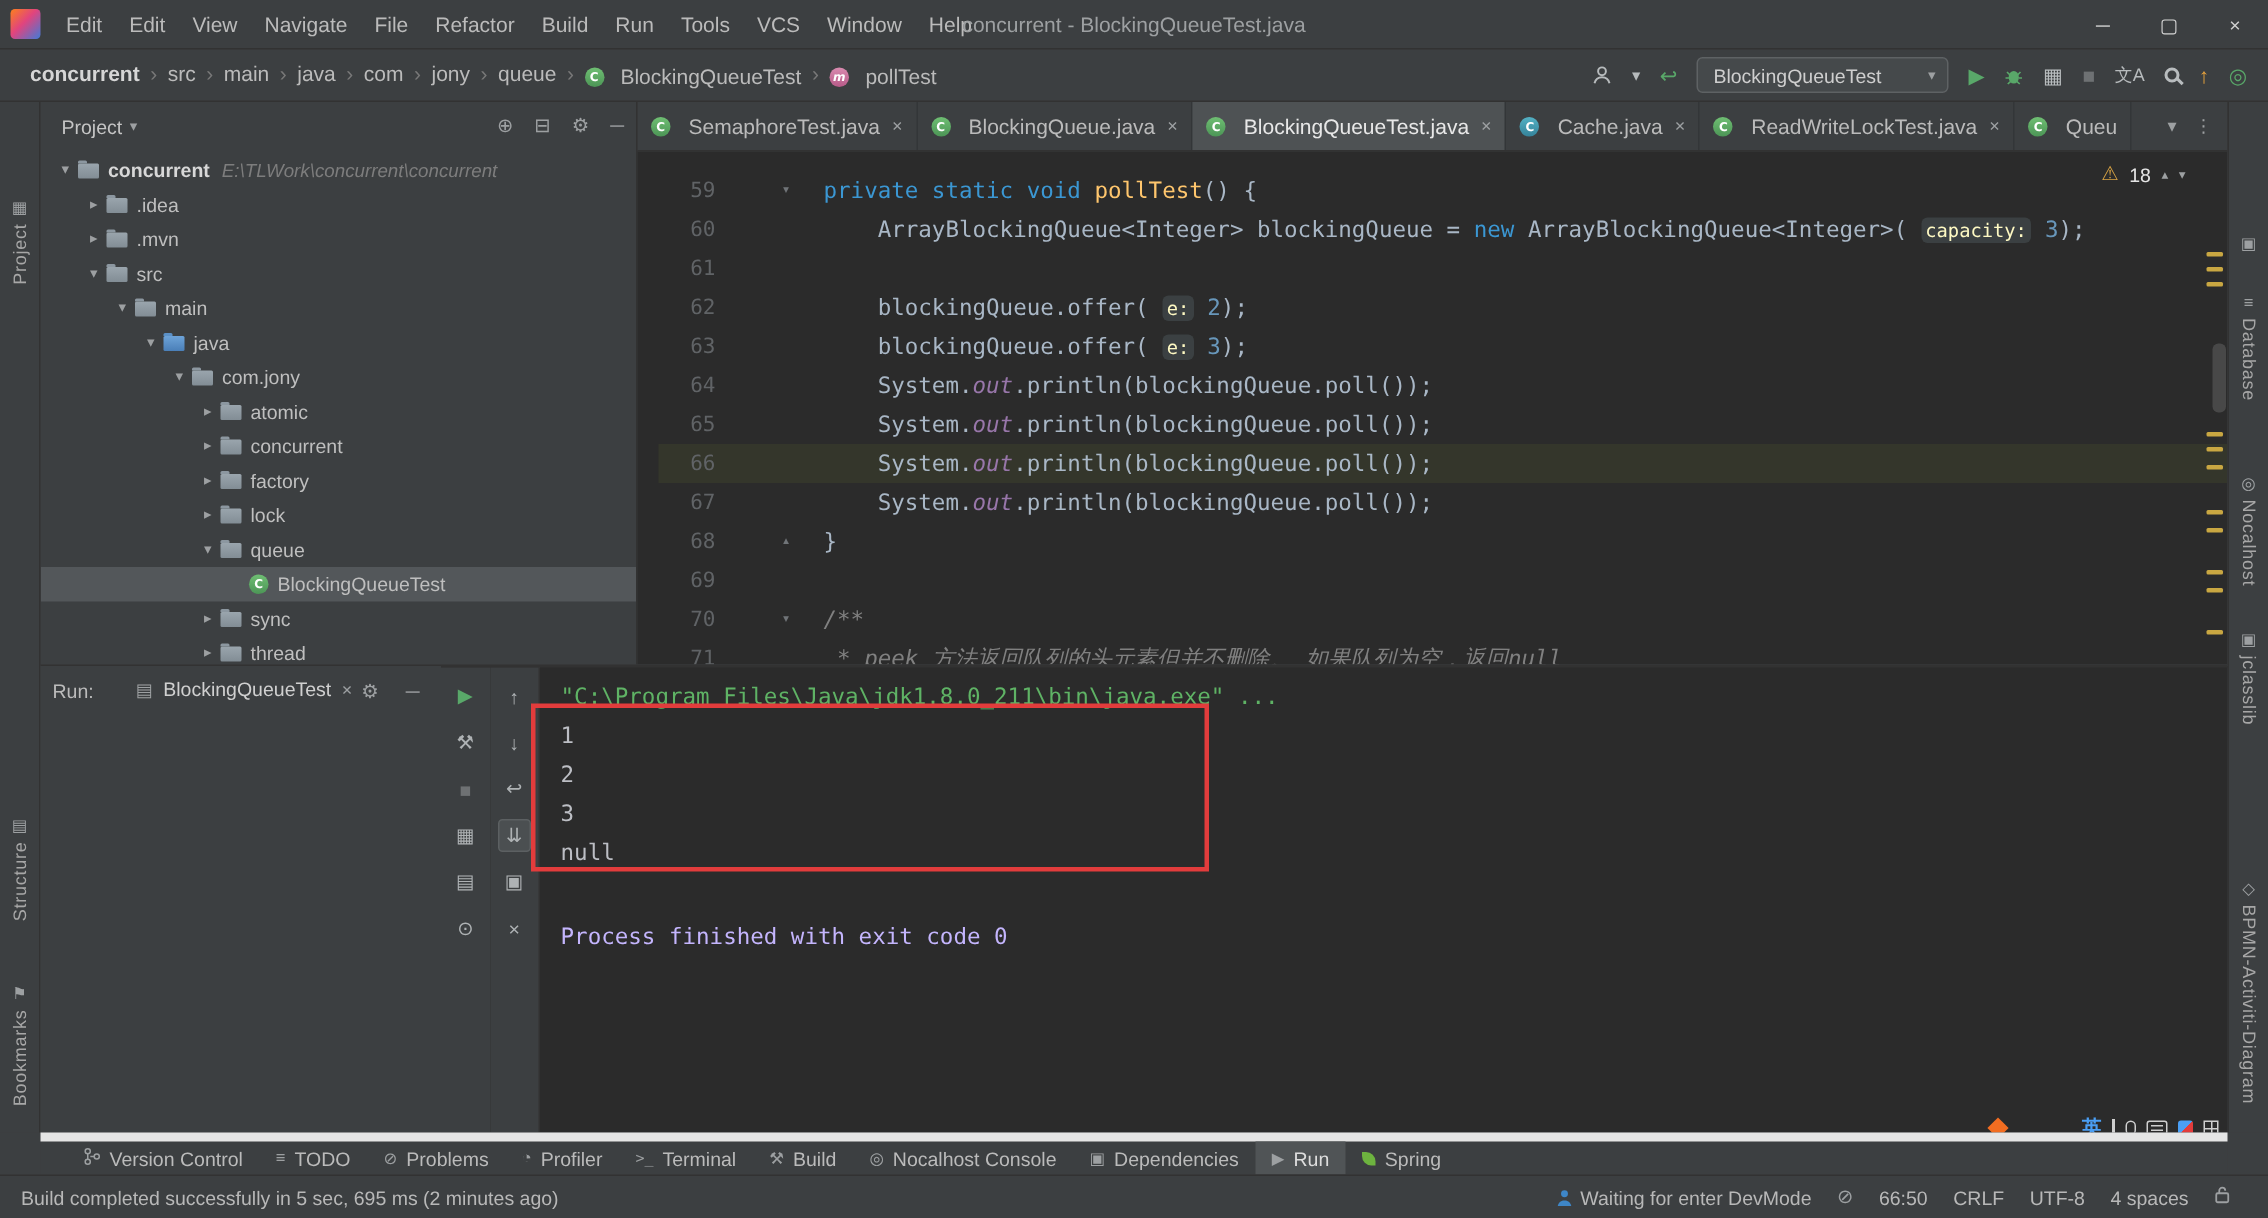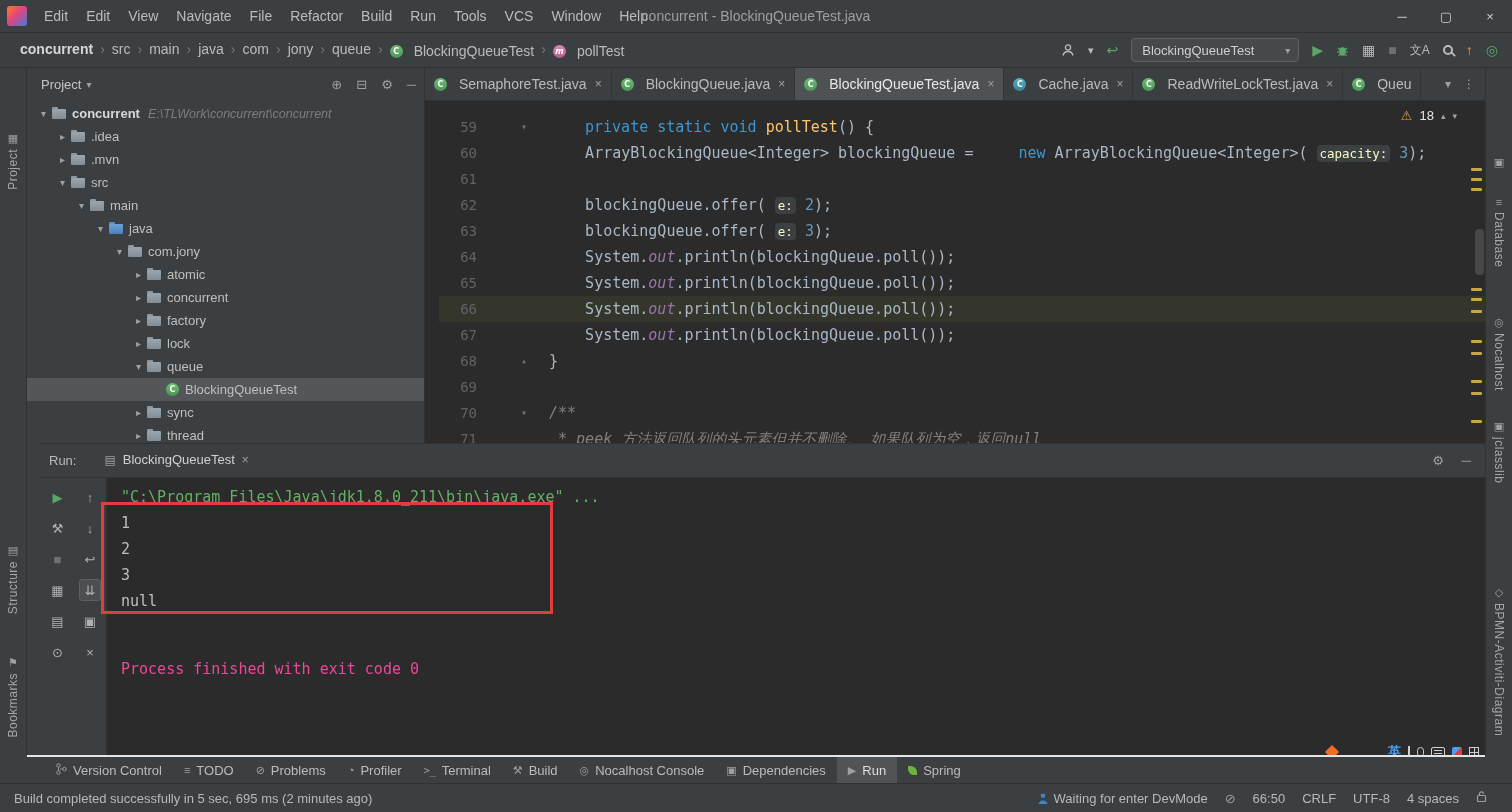--- a/index.html
+++ b/index.html
@@ -84,56 +84,56 @@
   .tabs-right span { color:#9da0a2; font-size:12px; }
 
   .code-wrap { position:relative; flex:1; overflow:hidden; }
   .code { padding:13px 0 0 14px; font-family:"DejaVu Sans Mono","Liberation Mono",monospace; font-size:15px; }
   .cl { display:flex; height:26px; line-height:26px; white-space:pre; }
   .cl.hl { background:#34362b; }
   .ln { width:38px; text-align:right; color:#606366; font-size:14px; flex:none; }
   .fold { width:72px; padding-left:44px; color:#707478; font-size:10px; flex:none; }
   .ct { flex:1; }
   .seg-pl { color:#a9b7c6; }
-  .seg-kw { color:#3b97d3;margin-left:36px; }
+  .seg-kw { color:#3b97d3; }
   .seg-fn { color:#ffc66d; }
   .seg-num { color:#6897bb; }
   .seg-fld { color:#9876aa; font-style:italic; }
   .seg-cmt { color:#808080; font-style:italic; }
   .seg-hint { color:#fef9c3; background:#3b4042; border-radius:4px; font-size:12.5px; padding:1px 3px; }
 
   .inspection { position:absolute; top:7px; right:28px; display:flex; align-items:center; gap:7px; font-size:13px; }
   .inspection .warn { color:#d9a343; font-size:13px; }
   .inspection .cnt { color:#e5e5e5; }
   .inspection .chev { color:#9da0a2; font-size:9px; }
   .scroll-thumb { position:absolute; right:1px; top:128px; width:9px; height:46px; background:rgba(255,255,255,.14); border-radius:4px; }
   .mark { position:absolute; right:3px; width:11px; height:3px; background:#c9a742; border-radius:1px; }
   .m0{top:67px}.m1{top:77px}.m2{top:87px}.m3{top:187px}.m4{top:197px}.m5{top:209px}
   .m6{top:239px}.m7{top:251px}.m8{top:279px}.m9{top:291px}.m10{top:319px}
 
   
-  .run-panel { position:absolute; left:41px; right:27px; top:443px; height:312px; background:#3c3f41; border-top:1px solid #323232; display:flex; flex-direction:column; z-index:2; }
+  .run-panel { position:absolute; left:27px; right:27px; top:443px; height:312px; background:#3c3f41; border-top:1px solid #323232; display:flex; flex-direction:row; z-index:2; }
   .run-header { height:33px; display:flex; align-items:center; padding:0 14px 0 8px; flex:none; }
   .run-label { font-size:13px; color:#bbbbbb; margin-right:22px; }
   .run-tab { display:flex; align-items:center; gap:7px; font-size:13px; color:#d0d0d0; padding:0 6px; height:100%; border-bottom:2px solid transparent; }
   .run-tab .icon { color:#9da0a2; font-size:12px; }
   .run-tab .x { color:#9da0a2; font-size:12px; }
   .run-header-right { margin-left:auto; display:flex; gap:18px; }
   .run-header-right span { color:#9da0a2; font-size:13px; }
   .run-body { flex:1; display:flex; position:relative; background:#2b2b2b; border-top:1px solid #323232; }
   .rt-col { width:33px; flex:none; background:#3c3f41; display:flex; flex-direction:column; align-items:center; padding-top:8px; gap:9px; }
   .rt-col.c2 { background:#3c3f41; border-right:1px solid #323232; }
   .rt-btn { width:22px; height:22px; display:flex; align-items:center; justify-content:center; font-size:13px; color:#aeb2b4; border:1px solid transparent; border-radius:3px; }
   .rt-btn.green { color:#59a869; }
   .rt-btn.dim { color:#6e7173; }
   .rt-btn.active { background:#4b4f51; border-color:#5c6062; }
   .console { flex:1; padding:6px 0 0 14px; font-family:"DejaVu Sans Mono","Liberation Mono",monospace; font-size:15px; line-height:26px; position:relative; min-width:0; }
   .con-cmd { color:#5fb365; white-space:pre; }
   .con-line { color:#bcbec4; white-space:pre; }
-  .con-exit { color:#ec4899; white-space:pre; margin-top:42px; }
+  .con-exit { color:#c4b5fd; white-space:pre; margin-top:30px; }
   .annotation-box { position:absolute; left:60px; top:24px; width:452px; height:112px; border:3px solid #e23c3c; pointer-events:none; }
 
   
   .watermark { position:absolute; right:6px; top:299px; display:flex; align-items:center; gap:6px; z-index:3; }
   .jj-logo { width:30px; height:30px; position:relative; flex:none; }
   .jj-d { position:absolute; left:10px; top:0; width:10px; height:10px; background:#f26d21; transform:rotate(45deg); }
   .jj-c1 { position:absolute; left:2px; top:8px; width:26px; height:12px; background:#f26d21;
            clip-path:polygon(0 100%,50% 0,100% 100%,80% 100%,50% 42%,20% 100%); }
   .jj-c2 { position:absolute; left:-2px; top:15px; width:34px; height:15px; background:#f58c52;
            clip-path:polygon(0 100%,50% 0,100% 100%,82% 100%,50% 40%,18% 100%); }
@@ -144,21 +144,21 @@
   .ime-mic { width:7px; height:10px; border:1px solid #cfcfcf; border-radius:4px; }
   .ime-kbd { width:14px; height:10px; border:1px solid #cfcfcf; border-radius:2px; position:relative; }
   .ime-kbd::before { content:""; position:absolute; left:2px; top:2px; width:8px; height:1px; background:#cfcfcf; box-shadow:0 3px 0 #cfcfcf; }
   .ime-tool { width:10px; height:10px; background:linear-gradient(135deg,#4a9ff5 50%,#e23c3c 50%); border-radius:2px; }
   .ime-grid { width:10px; height:10px; border:1px solid #cfcfcf; position:relative; }
   .ime-grid::before { content:""; position:absolute; left:4px; top:0; bottom:0; width:1px; background:#cfcfcf; }
   .ime-grid::after { content:""; position:absolute; top:4px; left:0; right:0; height:1px; background:#cfcfcf; }
   .wm-text { color:#c8c8c8; font-size:14px; }
 
   
-  .bottom-bar { position:absolute; left:27px; right:27px; top:755px; height:28px; background:#3c3f41; border-top:2px solid #e5e5e5; display:flex; align-items:center; padding-left:18px; z-index:2; }
+  .bottom-bar { position:absolute; left:27px; right:27px; top:755px; height:28px; background:#3c3f41; border-top:6px solid #e5e5e5; display:flex; align-items:center; padding-left:18px; z-index:2; }
   .tbtn { display:flex; align-items:center; gap:6px; padding:0 11px; height:100%; font-size:13px; color:#bbbbbb; }
   .tbtn.active { background:#505456; color:#dddddd; }
   .tbtn .g { font-size:11px; color:#9da0a2; }
   .tbtn .term { font-family:"DejaVu Sans Mono",monospace; font-size:10px; color:#9da0a2; }
   .leaf { width:9px; height:9px; background:#6db33f; border-radius:0 70% 0 70%; display:inline-block; }
 
   
   .statusbar { position:absolute; left:0; right:0; bottom:0; height:29px; background:#3c3f41; border-top:1px solid #323232; display:flex; align-items:center; padding:0 25px 0 14px; font-size:13px; color:#b8b8b8; z-index:6; }
   .sb-right { margin-left:auto; display:flex; align-items:center; gap:17px; }
   .sb-item { display:flex; align-items:center; gap:5px; }

